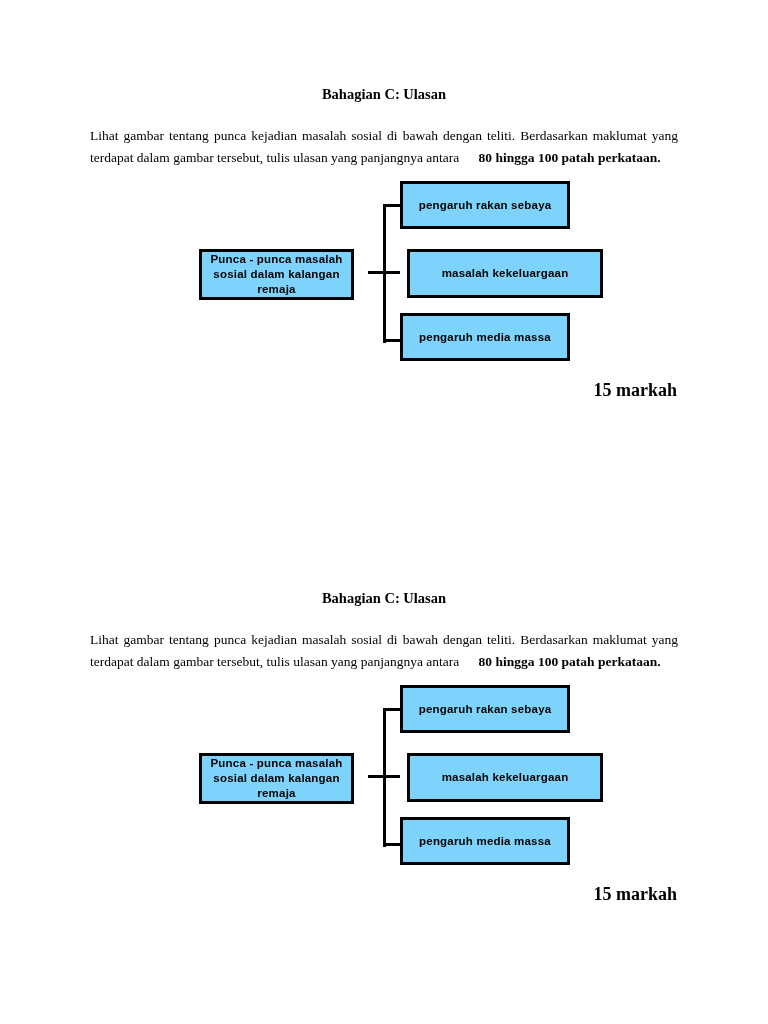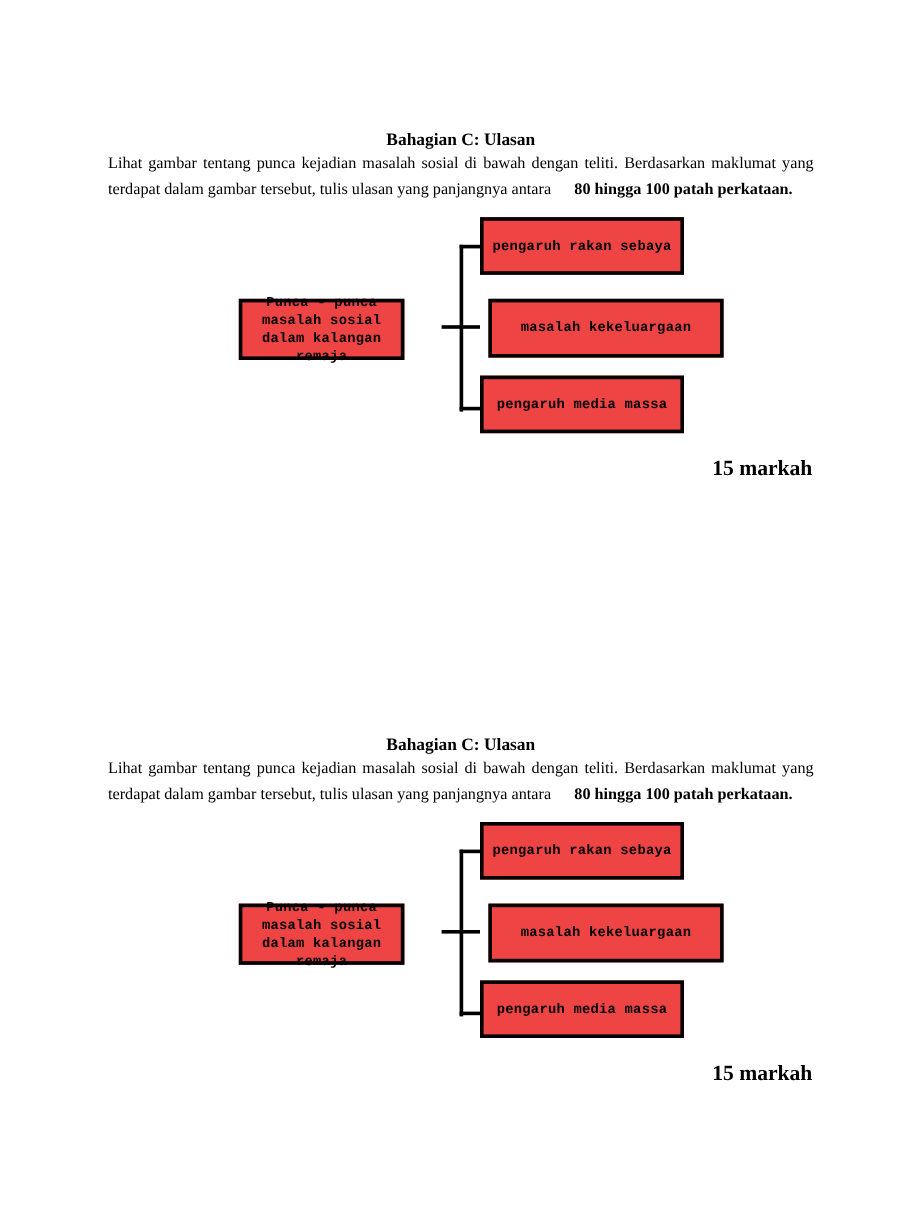--- a/index.html
+++ b/index.html
@@ -15,52 +15,51 @@
     position: absolute;
     left: 0; width: 768px; height: 504px;
   }
   .section-title {
     position: absolute;
     top: 86px; left: 0; width: 768px;
     text-align: center;
     font-weight: bold;
     font-size: 14.5px;
     font-family: "Liberation Serif", serif;
-    margin-top: 23px;
   }
   .instruction {
     position: absolute;
     top: 111px; left: 90px; width: 588px;
     font-size: 13.5px;
     line-height: 22.3px;
     text-align: justify;
     font-family: "Liberation Serif", serif;
   }
   .instruction b { font-weight: bold; padding-left: 16px; }
   .diagram {
     position: absolute;
     top: 0; left: 0; width: 768px; height: 504px;
   }
   .dbox {
     position: absolute;
     border: 3px solid #000000;
-    background: #ef4444;
+    background: #7dd3fc;
     box-sizing: border-box;
     display: flex;
     align-items: center;
     justify-content: center;
     text-align: center;
-    font-family: Liberation Mono, monospace;
+    font-family: Liberation Sans, sans-serif;
     font-weight: bold;
     font-size: 11.5px;
     line-height: 15px;
     letter-spacing: 0.2px;
     padding: 0 6px;
   }
-  .root-box  { left: 199px; top: 249px; width: 138px; height: 51px; }
+  .root-box  { left: 199px; top: 249px; width: 155px; height: 51px; }
   .branch-0  { left: 400px; top: 181px; width: 170px; height: 48px; }
   .branch-1  { left: 407px; top: 249px; width: 196px; height: 49px; }
   .branch-2  { left: 400px; top: 313px; width: 170px; height: 48px; }
   .cline { position: absolute; background: #000000; }
   .line-mid      { left: 368px; top: 271px; width: 32px; height: 3px; }
   .line-vert     { left: 383px; top: 204px; width: 3px;  height: 139px; }
   .line-topstub  { left: 383px; top: 204px; width: 17px; height: 3px; }
   .line-botstub  { left: 383px; top: 339px; width: 17px; height: 3px; }
   .marks {
     position: absolute;

